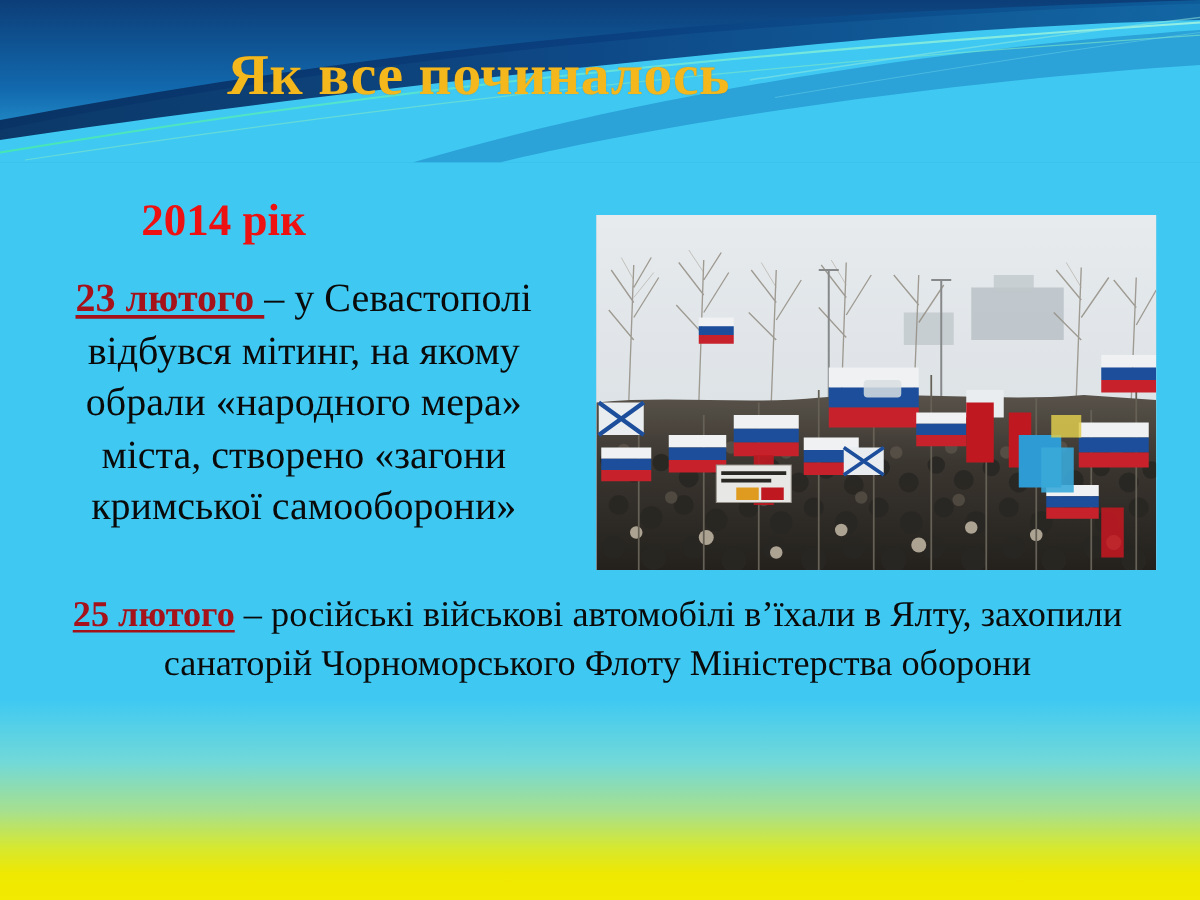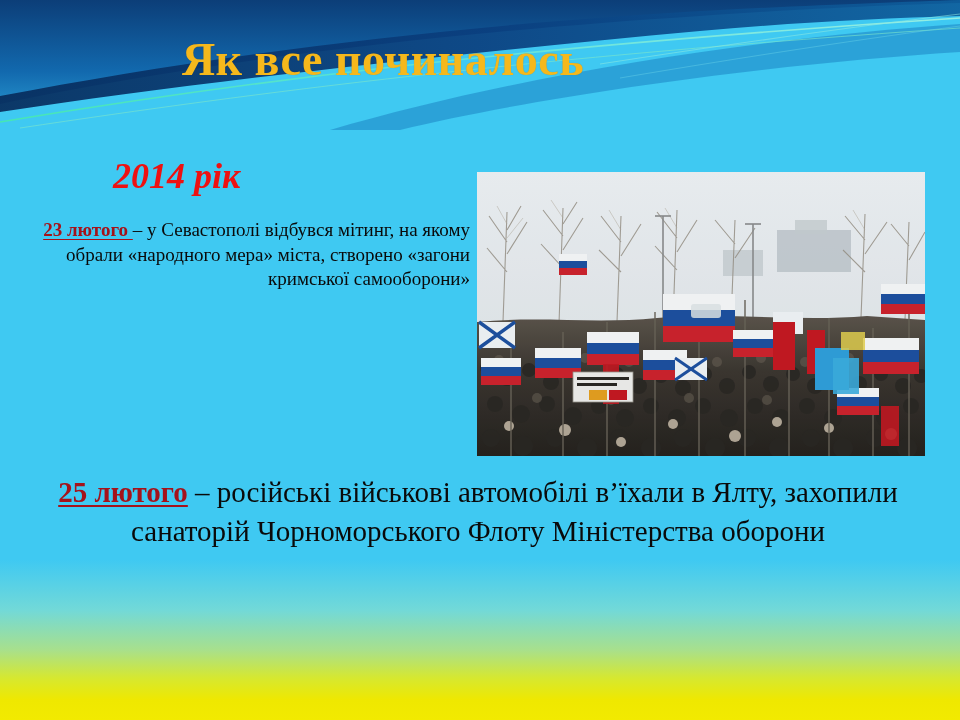--- a/index.html
+++ b/index.html
@@ -30,28 +30,27 @@
     line-height:1.05;
     text-shadow:0 0 1px rgba(120,70,0,.35);
     white-space:nowrap;
   }
 
   
   .year{
     position:absolute;left:113px;top:158px;
     font-size:36px;font-weight:bold;color:#EE1111;
     line-height:1;
-    font-style:italic;
   }
 
   
   .para1{
-    position:absolute;left:40px;top:218px;width:430px;
-    font-size:19px;color:#0A0A0A;line-height:1.30;
-    text-align:right;
+    position:absolute;left:28px;top:218px;width:430px;
+    font-size:32px;color:#0A0A0A;line-height:1.30;
+    text-align:center;
   }
   
   .para2{
     position:absolute;left:33px;top:473px;width:890px;
     font-size:29px;color:#0A0A0A;line-height:1.33;
     text-align:center;
   }
   .date{
     color:#A5121A;font-weight:bold;
     text-decoration:underline;

